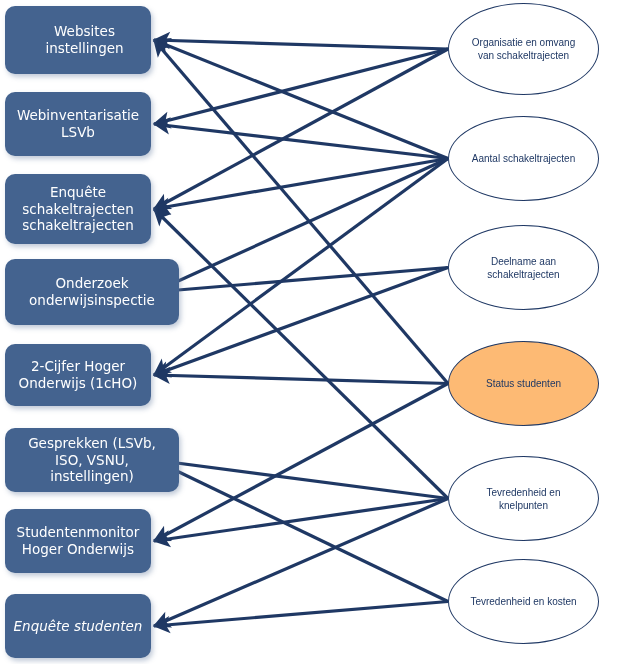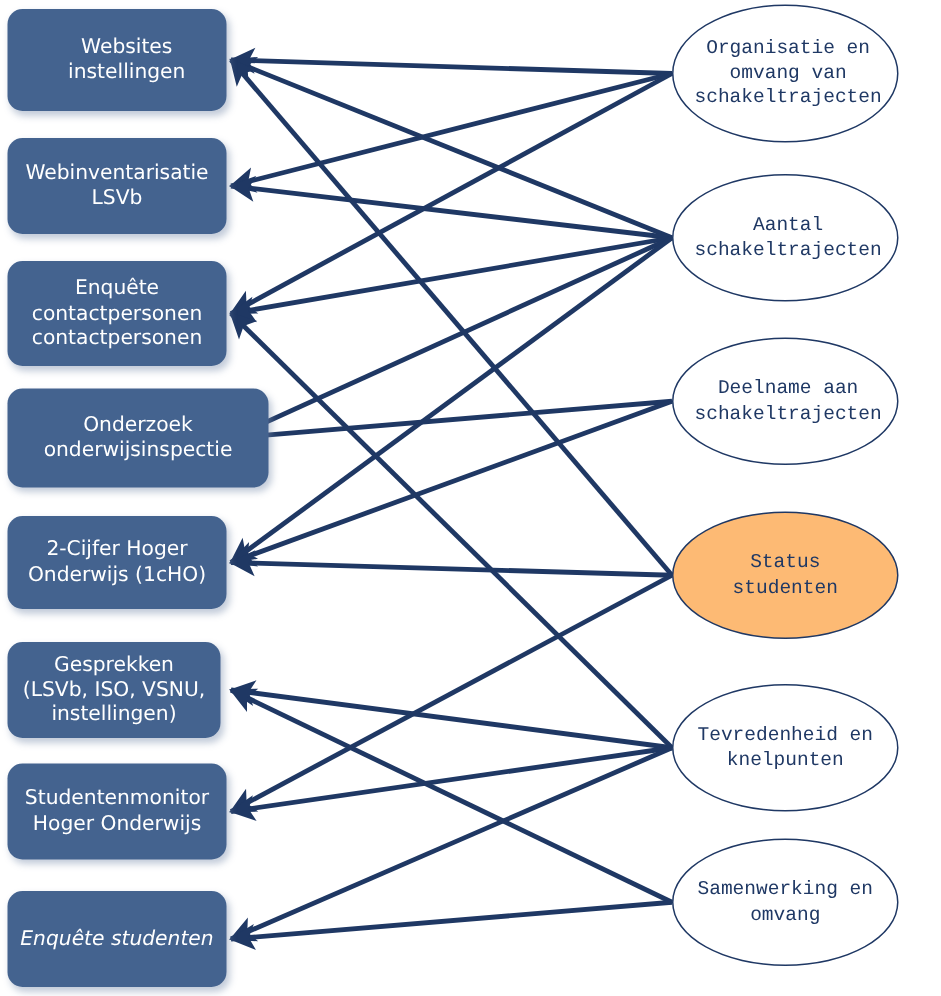--- a/index.html
+++ b/index.html
@@ -39,23 +39,24 @@
   }
   .topic-ellipse{
     position:absolute;
     box-sizing:border-box;
     background:#ffffff;
     border:1.3px solid #1f3864;
     border-radius:50%;
     color:#1f3864;
     display:flex;
     align-items:center;
+    justify-content:center;
     text-align:center;
-    font-family:Liberation Mono, monospace;
-    font-size:13px;
+    font-family:Liberation Sans, sans-serif;
+    font-size:10px;
     line-height:1.3;
     padding:6px 14px;
     z-index:2;
   }
   .elabel{pointer-events:none;}
 </style>
 </head>
 <body>
 
 <div id="canvas">
@@ -88,29 +89,29 @@
     </svg>
 
   <div id="sources-layer">
       <div class="src-box" style="left: 5px; top: 6px; width: 146px; height: 68px; background: rgb(68, 99, 143); color: rgb(255, 255, 255); padding-left: 21px;">
         <span class="elabel">Websites instellingen</span>
       </div>
       <div class="src-box" style="left: 5px; top: 92px; width: 146px; height: 64px; background: rgb(68, 99, 143); color: rgb(255, 255, 255);">
         <span class="elabel">Webinventarisatie LSVb</span>
       </div>
       <div class="src-box" style="left: 5px; top: 174px; width: 146px; height: 70px; background: rgb(68, 99, 143); color: rgb(255, 255, 255);">
-        <span class="elabel">Enquête contactpersonen contactpersonen</span>
+        <span class="elabel">Enquête schakeltrajecten schakeltrajecten</span>
       </div>
       <div class="src-box" style="left: 5px; top: 259px; width: 174px; height: 66px; background: rgb(68, 99, 143); color: rgb(255, 255, 255);">
         <span class="elabel">Onderzoek onderwijsinspectie</span>
       </div>
       <div class="src-box" style="left: 5px; top: 344px; width: 146px; height: 62px; background: rgb(68, 99, 143); color: rgb(255, 255, 255);">
         <span class="elabel">2-Cijfer Hoger Onderwijs (1cHO)</span>
       </div>
-      <div class="src-box" style="left: 5px; top: 428px; width: 142px; height: 64px; background: rgb(68, 99, 143); color: rgb(255, 255, 255);">
+      <div class="src-box" style="left: 5px; top: 428px; width: 174px; height: 64px; background: rgb(68, 99, 143); color: rgb(255, 255, 255);">
         <span class="elabel">Gesprekken (LSVb, ISO, VSNU, instellingen)</span>
       </div>
       <div class="src-box" style="left: 5px; top: 509px; width: 146px; height: 64px; background: rgb(68, 99, 143); color: rgb(255, 255, 255);">
         <span class="elabel">Studentenmonitor Hoger Onderwijs</span>
       </div>
       <div class="src-box" style="left: 5px; top: 594px; width: 146px; height: 64px; background: rgb(68, 99, 143); color: rgb(255, 255, 255); font-style: italic;">
         <span class="elabel">Enquête studenten</span>
       </div>
     </div>
   <div id="topics-layer">
@@ -123,17 +124,17 @@
       <div class="topic-ellipse" style="left: 448px; top: 225px; width: 151px; height: 85px; border-color: rgb(31, 56, 100); color: rgb(31, 56, 100); background: rgb(255, 255, 255);">
         <span class="elabel">Deelname aan schakeltrajecten</span>
       </div>
       <div class="topic-ellipse" style="left: 448px; top: 341px; width: 151px; height: 85px; border-color: rgb(31, 56, 100); color: rgb(31, 56, 100); background: #fdba74;">
         <span class="elabel">Status studenten</span>
       </div>
       <div class="topic-ellipse" style="left: 448px; top: 456px; width: 151px; height: 85px; border-color: rgb(31, 56, 100); color: rgb(31, 56, 100); background: rgb(255, 255, 255);">
         <span class="elabel">Tevredenheid en knelpunten</span>
       </div>
       <div class="topic-ellipse" style="left: 448px; top: 559px; width: 151px; height: 85px; border-color: rgb(31, 56, 100); color: rgb(31, 56, 100); background: rgb(255, 255, 255);">
-        <span class="elabel">Samenwerking en omvang</span>
+        <span class="elabel">Tevredenheid en kosten</span>
       </div>
     </div>
 
 </div>
 
 </body></html>

